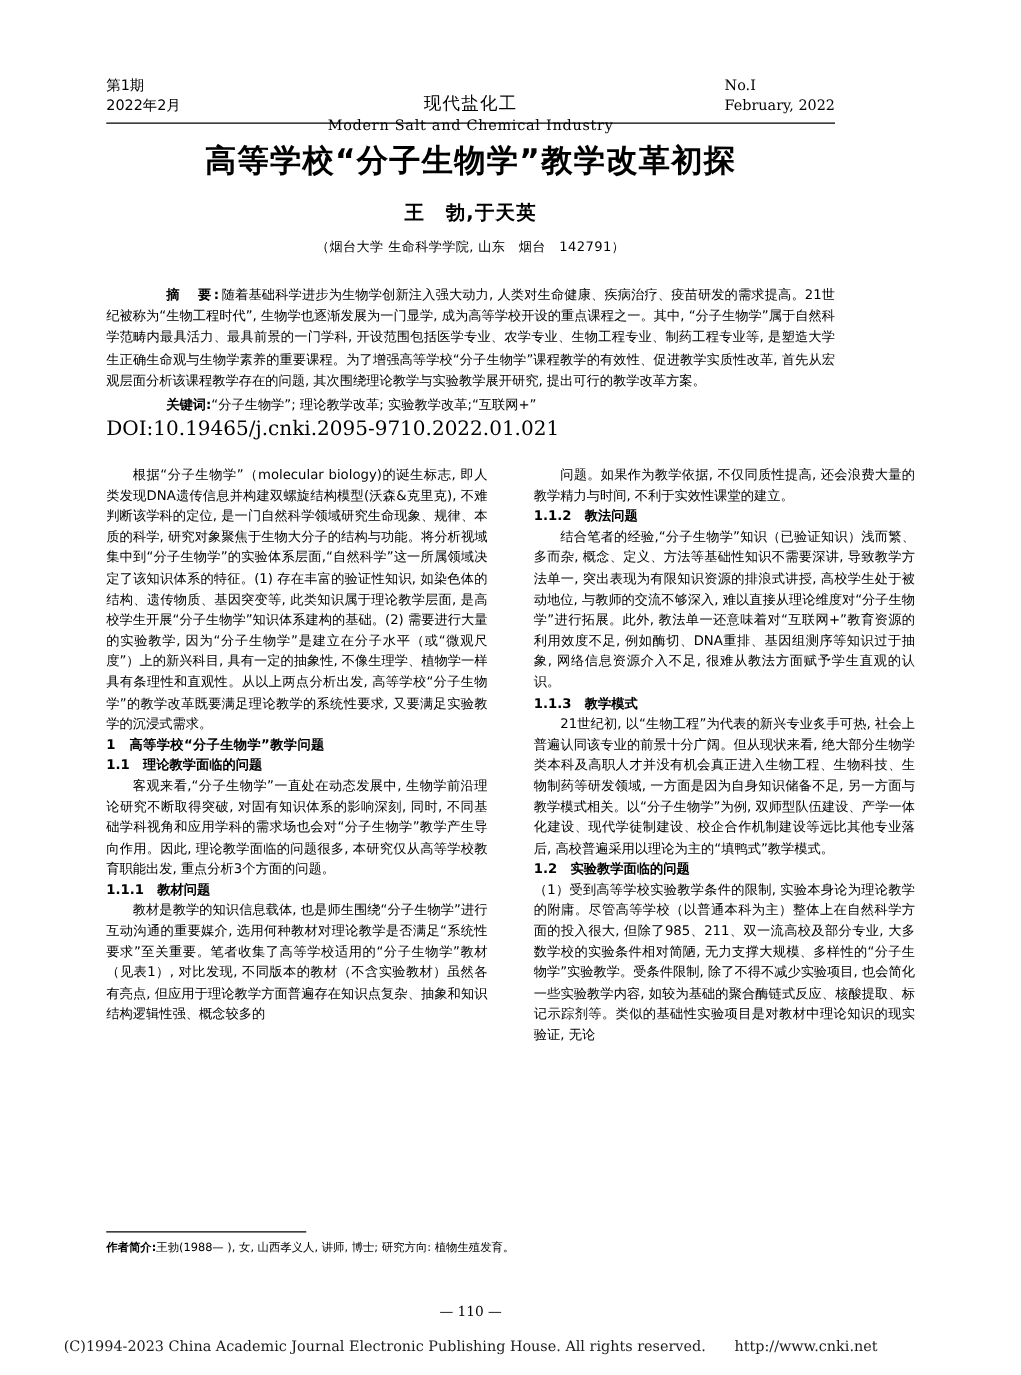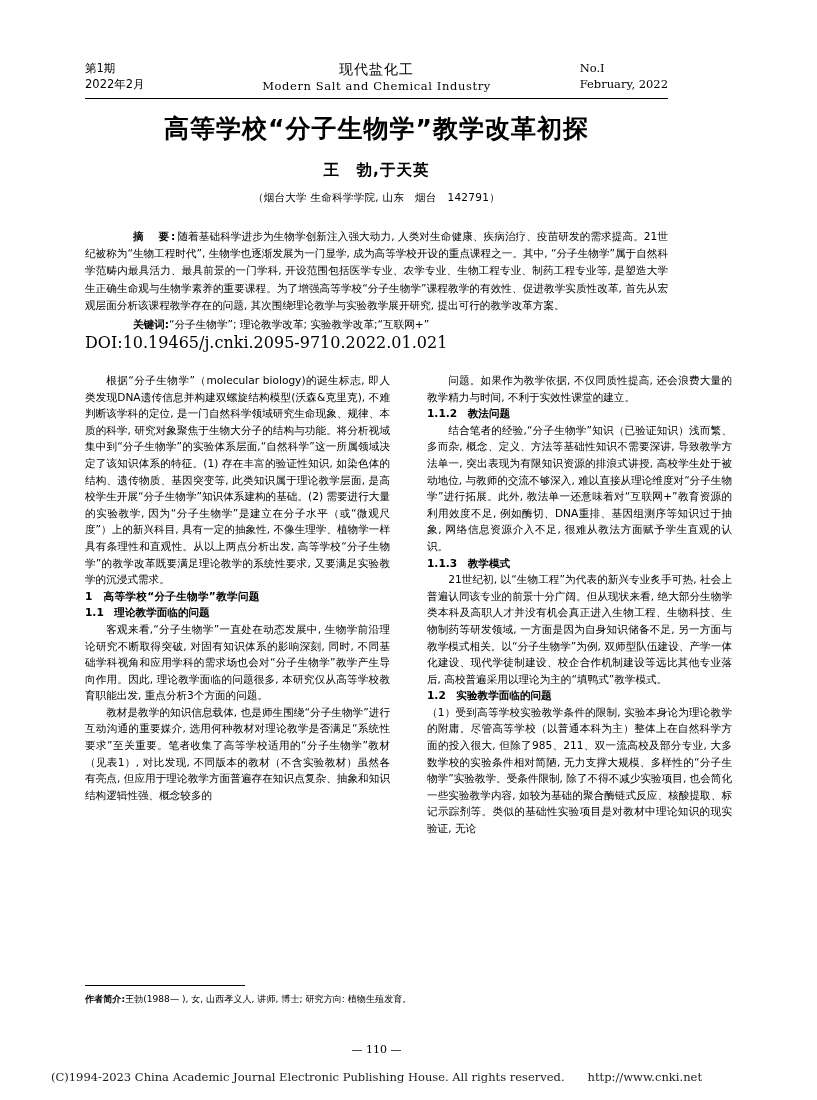--- a/index.html
+++ b/index.html
@@ -45,21 +45,21 @@
     top: 0;
     text-align: left;
     font-size: 11.5px;
     line-height: 16px;
     font-family: "DejaVu Serif", serif;
   }
   .header-center {
     position: absolute;
     left: 0;
     right: 0;
-    top: 1px;
+    top: 15px;
     text-align: center;
   }
   .journal-cn {
     font-size: 14px;
     letter-spacing: 1px;
     line-height: 17px;
     font-family: "DejaVu Sans", sans-serif;
   }
   .journal-en {
     font-size: 11.5px;
@@ -246,20 +246,21 @@
     </div>
     <div class="doi">DOI:10.19465/j.cnki.2095-9710.2022.01.021</div>
   </div>
 
   <div class="body-cols">
     <div class="col col-left">
       <p>根据“分子生物学”（molecular biology)的诞生标志, 即人类发现DNA遗传信息并构建双螺旋结构模型(沃森&amp;克里克), 不难判断该学科的定位, 是一门自然科学领域研究生命现象、规律、本质的科学, 研究对象聚焦于生物大分子的结构与功能。将分析视域集中到“分子生物学”的实验体系层面,“自然科学”这一所属领域决定了该知识体系的特征。(1) 存在丰富的验证性知识, 如染色体的结构、遗传物质、基因突变等, 此类知识属于理论教学层面, 是高校学生开展“分子生物学”知识体系建构的基础。(2) 需要进行大量的实验教学, 因为“分子生物学”是建立在分子水平（或“微观尺度”）上的新兴科目, 具有一定的抽象性, 不像生理学、植物学一样具有条理性和直观性。从以上两点分析出发, 高等学校“分子生物学”的教学改革既要满足理论教学的系统性要求, 又要满足实验教学的沉浸式需求。</p>
       <p class="h1">1　高等学校“分子生物学”教学问题</p>
       <p class="h2">1.1　理论教学面临的问题</p>
       <p>客观来看,“分子生物学”一直处在动态发展中, 生物学前沿理论研究不断取得突破, 对固有知识体系的影响深刻, 同时, 不同基础学科视角和应用学科的需求场也会对“分子生物学”教学产生导向作用。因此, 理论教学面临的问题很多, 本研究仅从高等学校教育职能出发, 重点分析3个方面的问题。</p>
+      <p class="h3">1.1.1　教材问题</p>
       <p>教材是教学的知识信息载体, 也是师生围绕“分子生物学”进行互动沟通的重要媒介, 选用何种教材对理论教学是否满足“系统性要求”至关重要。笔者收集了高等学校适用的“分子生物学”教材（见表1）, 对比发现, 不同版本的教材（不含实验教材）虽然各有亮点, 但应用于理论教学方面普遍存在知识点复杂、抽象和知识结构逻辑性强、概念较多的</p>
     </div>
     <div class="col col-right">
       <p>问题。如果作为教学依据, 不仅同质性提高, 还会浪费大量的教学精力与时间, 不利于实效性课堂的建立。</p>
       <p class="h3">1.1.2　教法问题</p>
       <p>结合笔者的经验,“分子生物学”知识（已验证知识）浅而繁、多而杂, 概念、定义、方法等基础性知识不需要深讲, 导致教学方法单一, 突出表现为有限知识资源的排浪式讲授, 高校学生处于被动地位, 与教师的交流不够深入, 难以直接从理论维度对“分子生物学”进行拓展。此外, 教法单一还意味着对“互联网+”教育资源的利用效度不足, 例如酶切、DNA重排、基因组测序等知识过于抽象, 网络信息资源介入不足, 很难从教法方面赋予学生直观的认识。</p>
       <p class="h3">1.1.3　教学模式</p>
       <p>21世纪初, 以“生物工程”为代表的新兴专业炙手可热, 社会上普遍认同该专业的前景十分广阔。但从现状来看, 绝大部分生物学类本科及高职人才并没有机会真正进入生物工程、生物科技、生物制药等研发领域, 一方面是因为自身知识储备不足, 另一方面与教学模式相关。以“分子生物学”为例, 双师型队伍建设、产学一体化建设、现代学徒制建设、校企合作机制建设等远比其他专业落后, 高校普遍采用以理论为主的“填鸭式”教学模式。</p>
       <p class="h2">1.2　实验教学面临的问题</p>
       <p class="noindent">（1）受到高等学校实验教学条件的限制, 实验本身论为理论教学的附庸。尽管高等学校（以普通本科为主）整体上在自然科学方面的投入很大, 但除了985、211、双一流高校及部分专业, 大多数学校的实验条件相对简陋, 无力支撑大规模、多样性的“分子生物学”实验教学。受条件限制, 除了不得不减少实验项目, 也会简化一些实验教学内容, 如较为基础的聚合酶链式反应、核酸提取、标记示踪剂等。类似的基础性实验项目是对教材中理论知识的现实验证, 无论</p>

